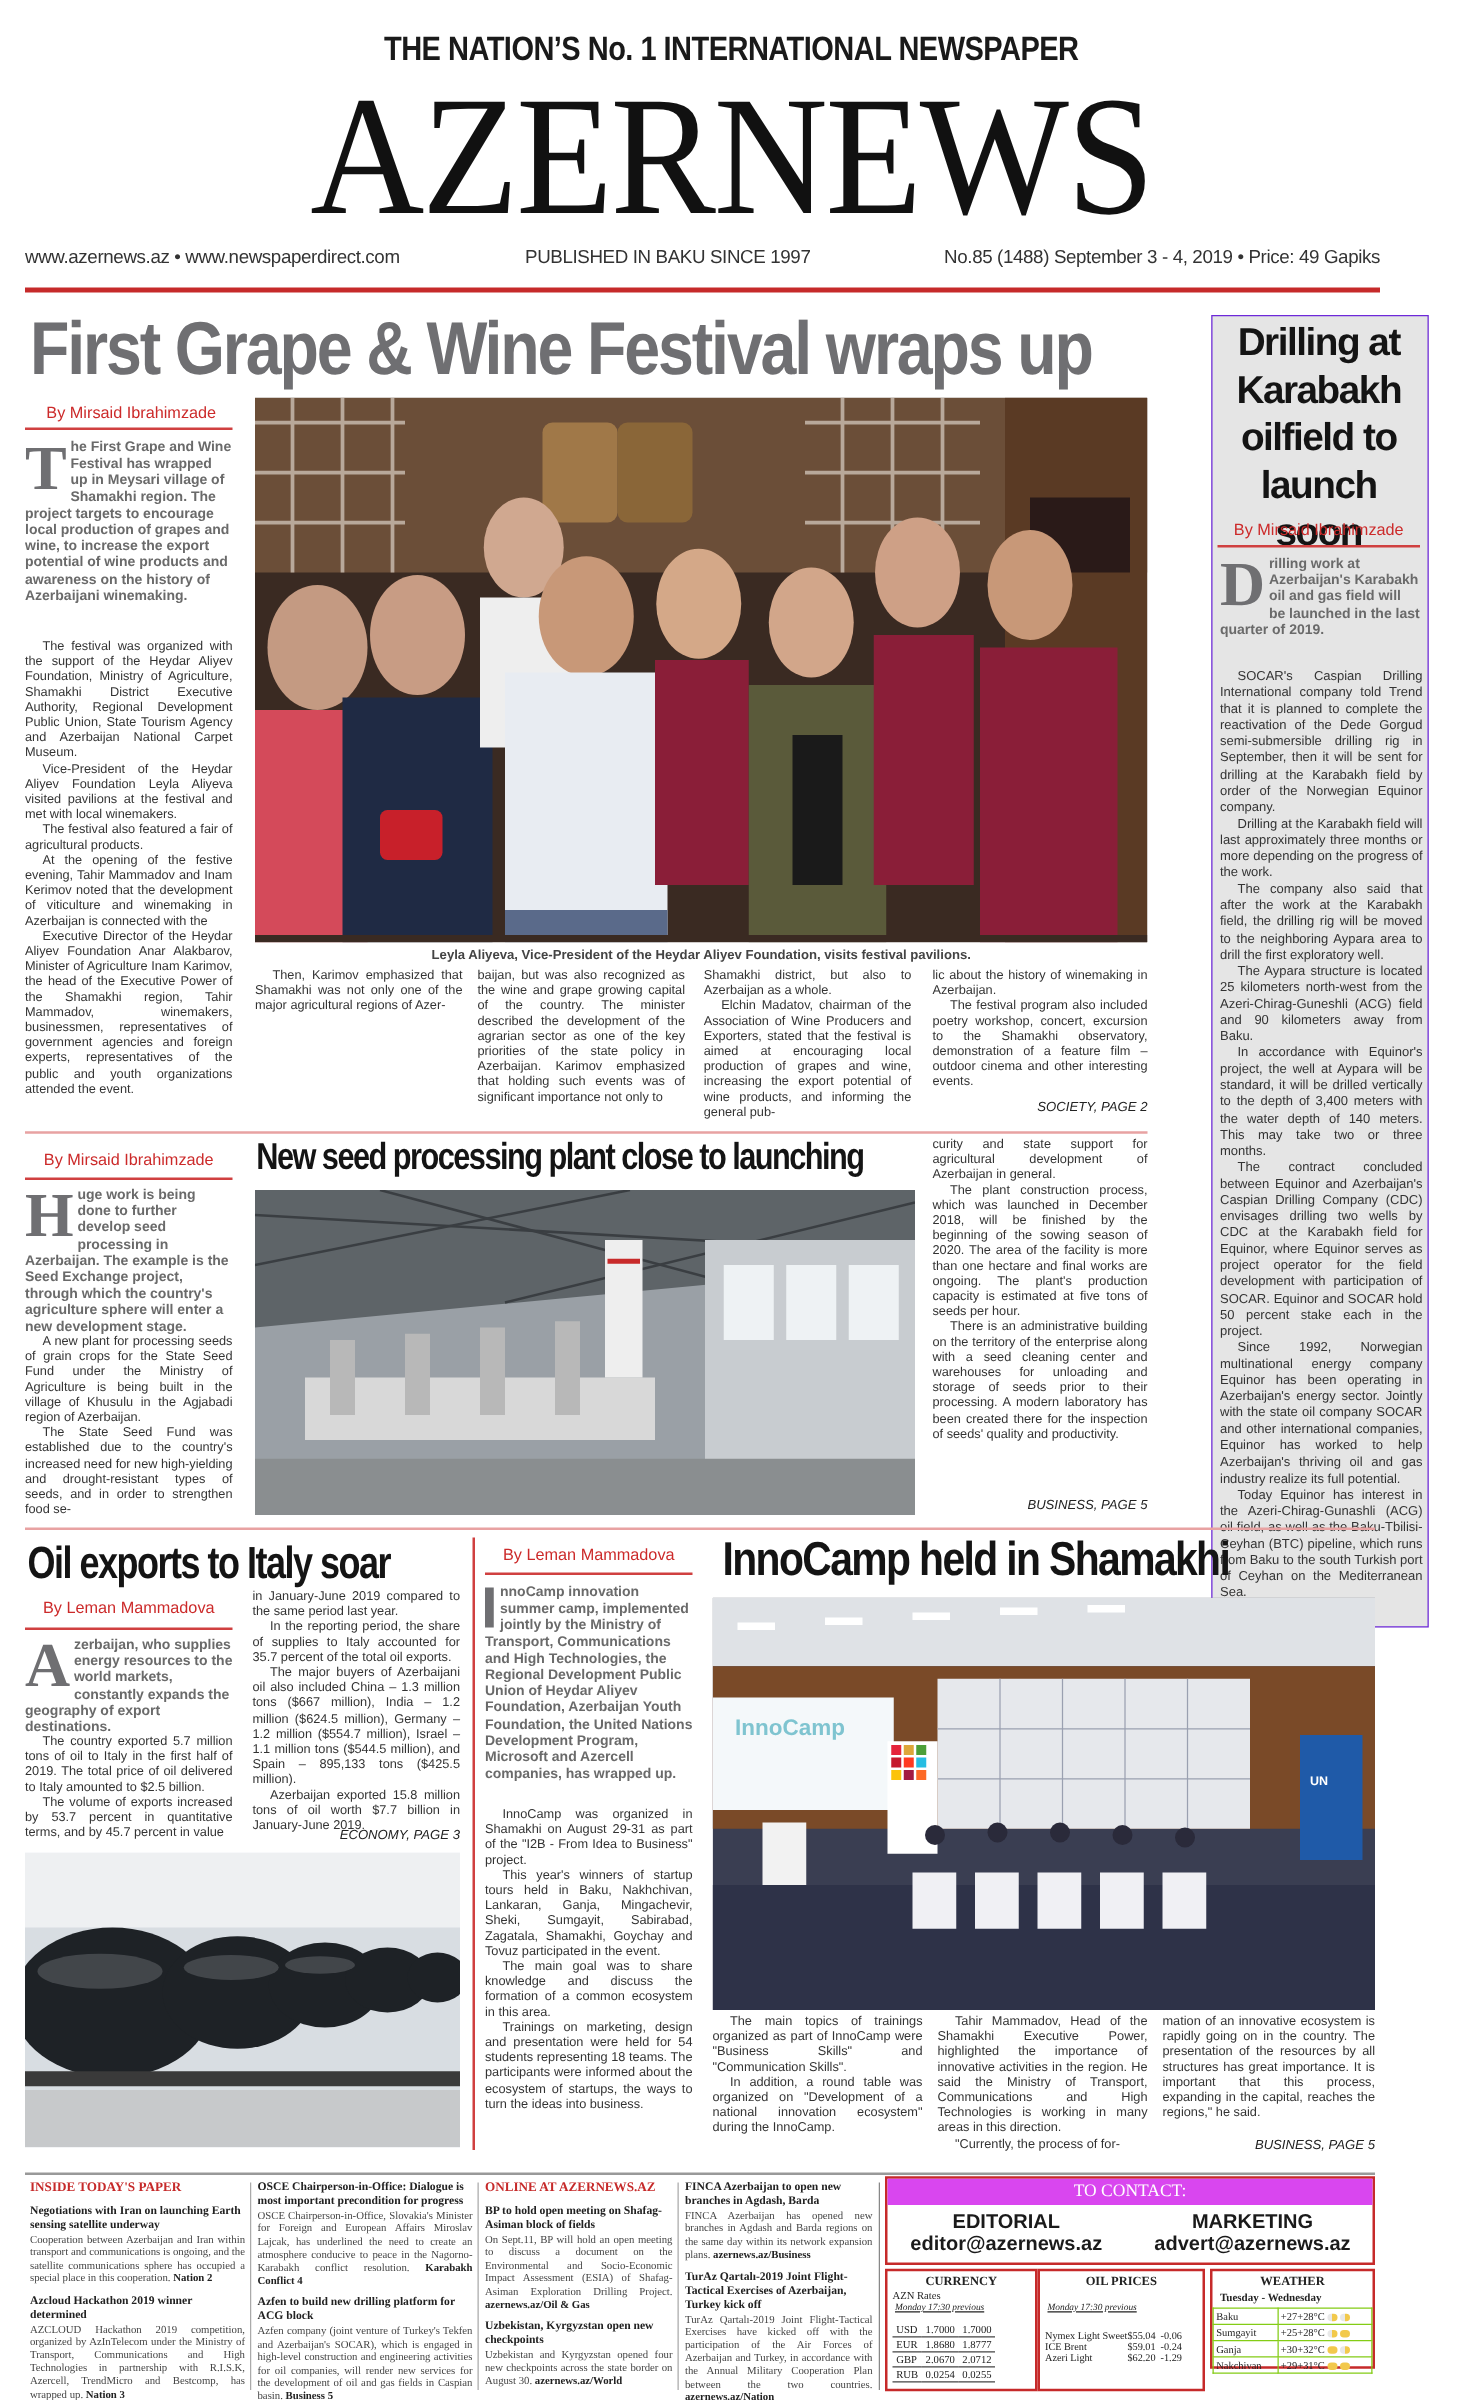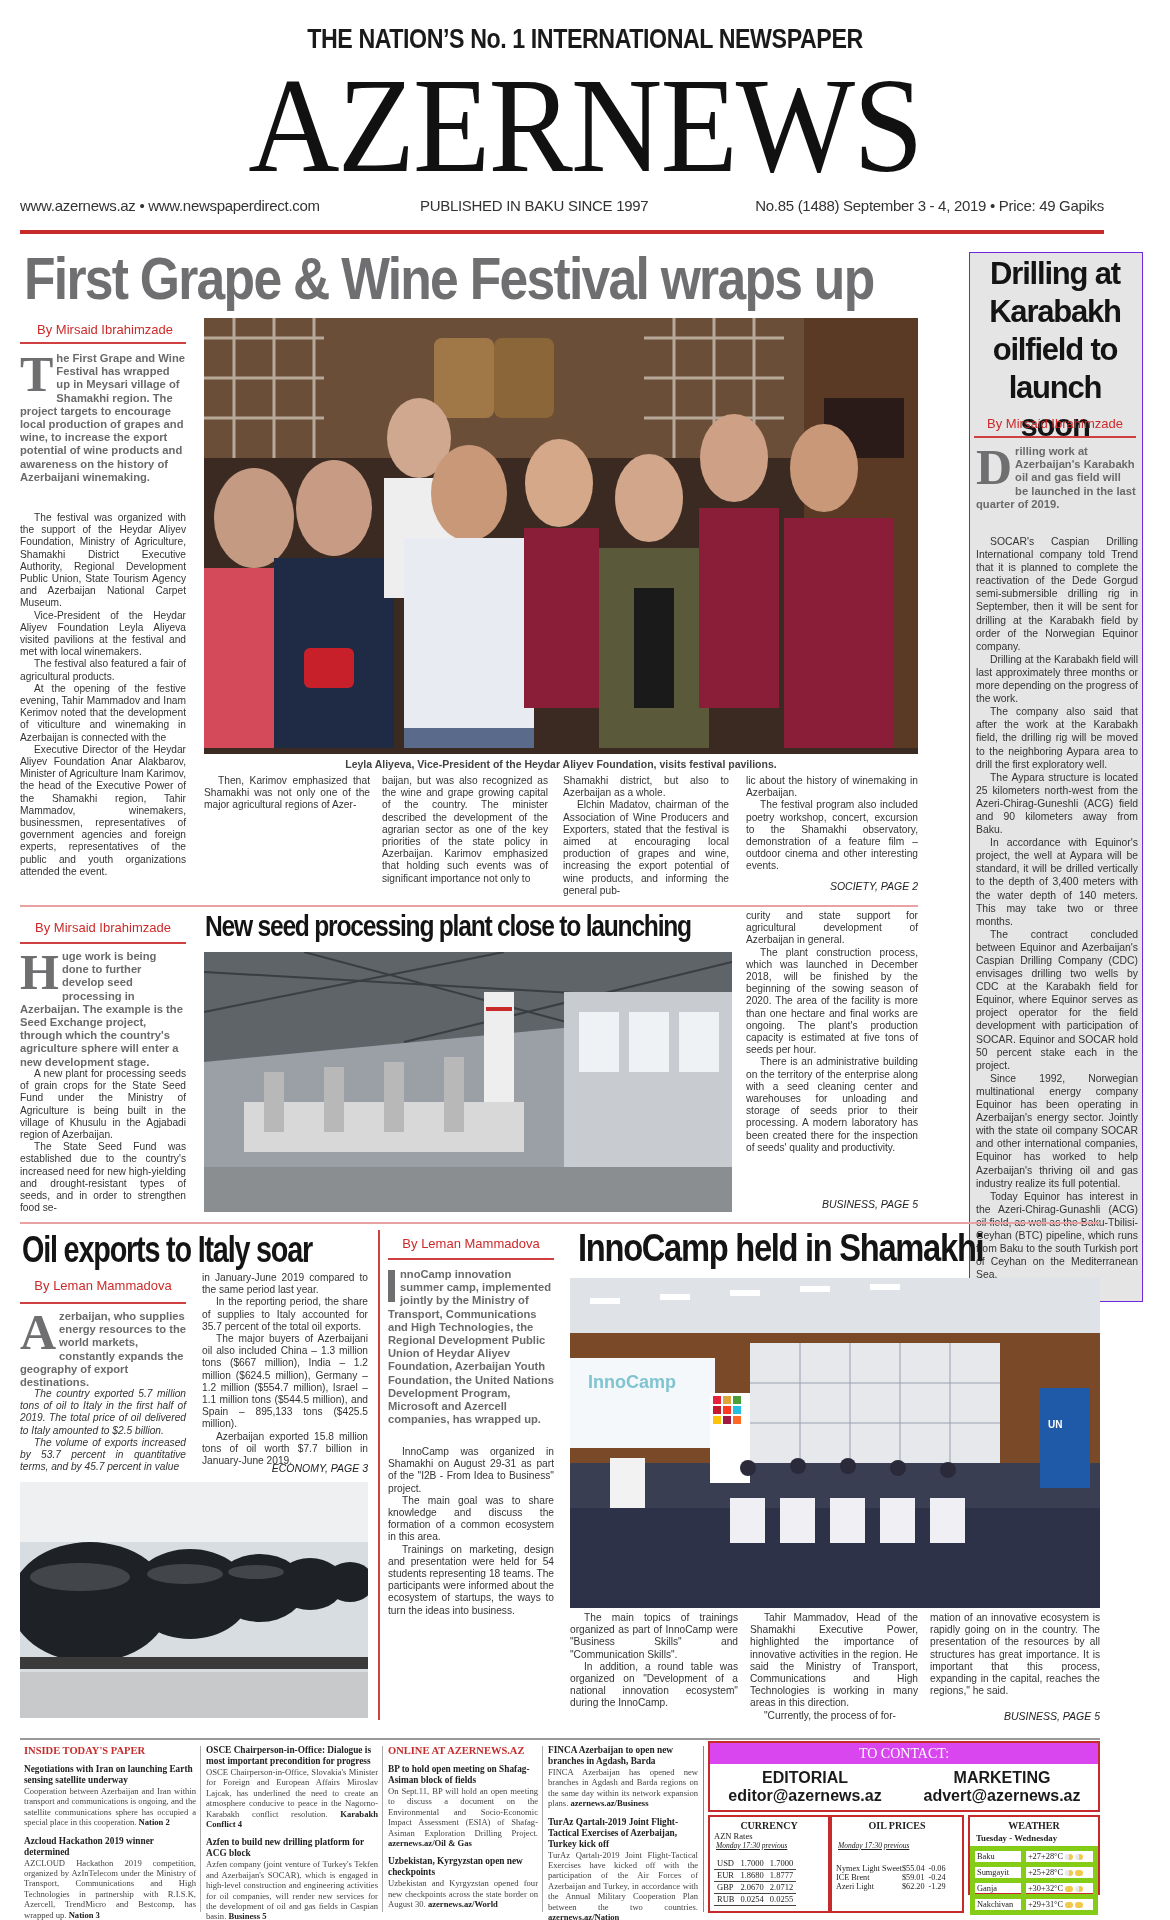--- a/index.html
+++ b/index.html
@@ -32,21 +32,21 @@
   .itp-b b { color: #222; }
   .contact-box { border: 2px solid #c62a2a; }
   .contact-head { background: #d946ef; color: #fff; text-align: center; font-family: "Liberation Serif", serif; font-weight: normal; font-size: 14px; height: 21px; line-height: 21px; }
   .contact-col { text-align: center; font-weight: bold; font-size: 16px; line-height: 18px; color: #1a1a1a; }
   .minibox { border: 2px solid #c62a2a; font-family: "Liberation Serif", serif; }
   .minibox .mh { text-align: center; font-weight: bold; font-size: 10px; margin-top: 3px; }
   .u { text-decoration: underline; }
   table.cur { font-size: 8.5px; border-collapse: collapse; }
   table.cur td { padding: 0 3px; border-bottom: 1px solid #444; line-height: 11px; }
   table.wx { border-collapse: collapse; font-size: 8.4px; width: 100%; }
-  table.wx td { border: 5px solid #84cc16; padding: 1px 2px; height: 13px; }
+  table.wx td { border: 1px solid #84cc16; padding: 1px 2px; height: 13px; }
   .sun { display: inline-block; width: 8px; height: 6px; border-radius: 4px; background: #f2c94c; margin-left: 2px; vertical-align: middle; }
   .cloudsun { display: inline-block; width: 8px; height: 6px; border-radius: 4px; background: linear-gradient(90deg, #e8e8e8 50%, #f2c94c 50%); margin-left: 2px; vertical-align: middle; }
 </style>
 </head>
 <body>
 
 <div class="abs tagline">THE NATION’S No. 1 INTERNATIONAL NEWSPAPER</div>
 <div class="abs masthead">AZERNEWS</div>
 <div class="abs infobar" style="left:20px">www.azernews.az • www.newspaperdirect.com</div>
 <div class="abs infobar" style="left:420px">PUBLISHED IN BAKU SINCE 1997</div>
@@ -182,21 +182,21 @@
 </div>
 <div class="abs pageref" style="left:746px; top:1198px; width:172px;">BUSINESS, PAGE 5</div>
 
 <div class="abs pinkrule" style="left:20px; top:1222px; width:1080px;"></div>
 <div class="abs head-black" style="left:22px; top:1228px; font-size:36px; line-height:44px; transform:scaleX(0.8);">Oil exports to Italy soar</div>
 <div class="abs byline" style="left:20px; top:1278px; width:166px;">By Leman Mammadova</div>
 <div class="abs byline-rule" style="left:20px; top:1302px; width:166px;"></div>
 <div class="abs lead" style="left:20px; top:1310px; width:166px;">
   <span class="dropcap">A</span><span>zerbaijan, who supplies energy resources to the world markets, constantly expands the geography of export destinations.</span>
 </div>
-<div class="abs body" style="left:20px; top:1388px; width:166px;font-style:italic;">
+<div class="abs body" style="left:20px; top:1388px; width:166px;">
   <p>The country exported 5.7 million tons of oil to Italy in the first half of 2019. The total price of oil delivered to Italy amounted to $2.5 billion.</p>
   <p>The volume of exports increased by 53.7 percent in quantitative terms, and by 45.7 percent in value</p>
 </div>
 <div class="abs body" style="left:202px; top:1272px; width:166px;">
   <p style="text-indent:0">in January-June 2019 compared to the same period last year.</p>
   <p>In the reporting period, the share of supplies to Italy accounted for 35.7 percent of the total oil exports.</p>
   <p>The major buyers of Azerbaijani oil also included China – 1.3 million tons ($667 million), India – 1.2 million ($624.5 million), Germany – 1.2 million ($554.7 million), Israel – 1.1 million tons ($544.5 million), and Spain – 895,133 tons ($425.5 million).</p>
   <p>Azerbaijan exported 15.8 million tons of oil worth $7.7 billion in January-June 2019.</p>
 </div>
 <div class="abs pageref" style="left:202px; top:1462px; width:166px;">ECONOMY, PAGE 3</div>
@@ -223,20 +223,21 @@
 
 <div class="abs" style="left:378px; top:1230px; width:2px; height:490px; background:#d04040;"></div>
 
 <div class="abs byline" style="left:388px; top:1236px; width:166px;">By Leman Mammadova</div>
 <div class="abs byline-rule" style="left:388px; top:1258px; width:166px;"></div>
 <div class="abs lead" style="left:388px; top:1268px; width:166px;">
   <span style="float:left; width:7px; height:32px; background:#6f6f72; margin:2px 5px 0 0;"></span><span>nnoCamp innovation summer camp, implemented jointly by the Ministry of Transport, Communications and High Technologies, the Regional Development Public Union of Heydar Aliyev Foundation, Azerbaijan Youth Foundation, the United Nations Development Program, Microsoft and Azercell companies, has wrapped up.</span>
 </div>
 <div class="abs body" style="left:388px; top:1446px; width:166px;">
   <p>InnoCamp was organized in Shamakhi on August 29-31 as part of the "I2B - From Idea to Business" project.</p>
+  <p>This year's winners of startup tours held in Baku, Nakhchivan, Lankaran, Ganja, Mingachevir, Sheki, Sumgayit, Sabirabad, Zagatala, Shamakhi, Goychay and Tovuz participated in the event.</p>
   <p>The main goal was to share knowledge and discuss the formation of a common ecosystem in this area.</p>
   <p>Trainings on marketing, design and presentation were held for 54 students representing 18 teams. The participants were informed about the ecosystem of startups, the ways to turn the ideas into business.</p>
 </div>
 <div class="abs head-black" style="left:578px; top:1226px; font-size:38px; line-height:44px; transform:scaleX(0.86);">InnoCamp held in Shamakhi</div>
 <div class="abs photo" style="left:570px; top:1278px; width:530px; height:330px;">
   <svg width="530" height="330" viewBox="0 0 530 330">
     <rect width="530" height="330" fill="#3a3e52"></rect>
     <rect x="0" y="0" width="530" height="55" fill="#dfe2e6"></rect>
     <g fill="#ffffff">
         <rect x="20" y="20" width="30" height="6"></rect>

